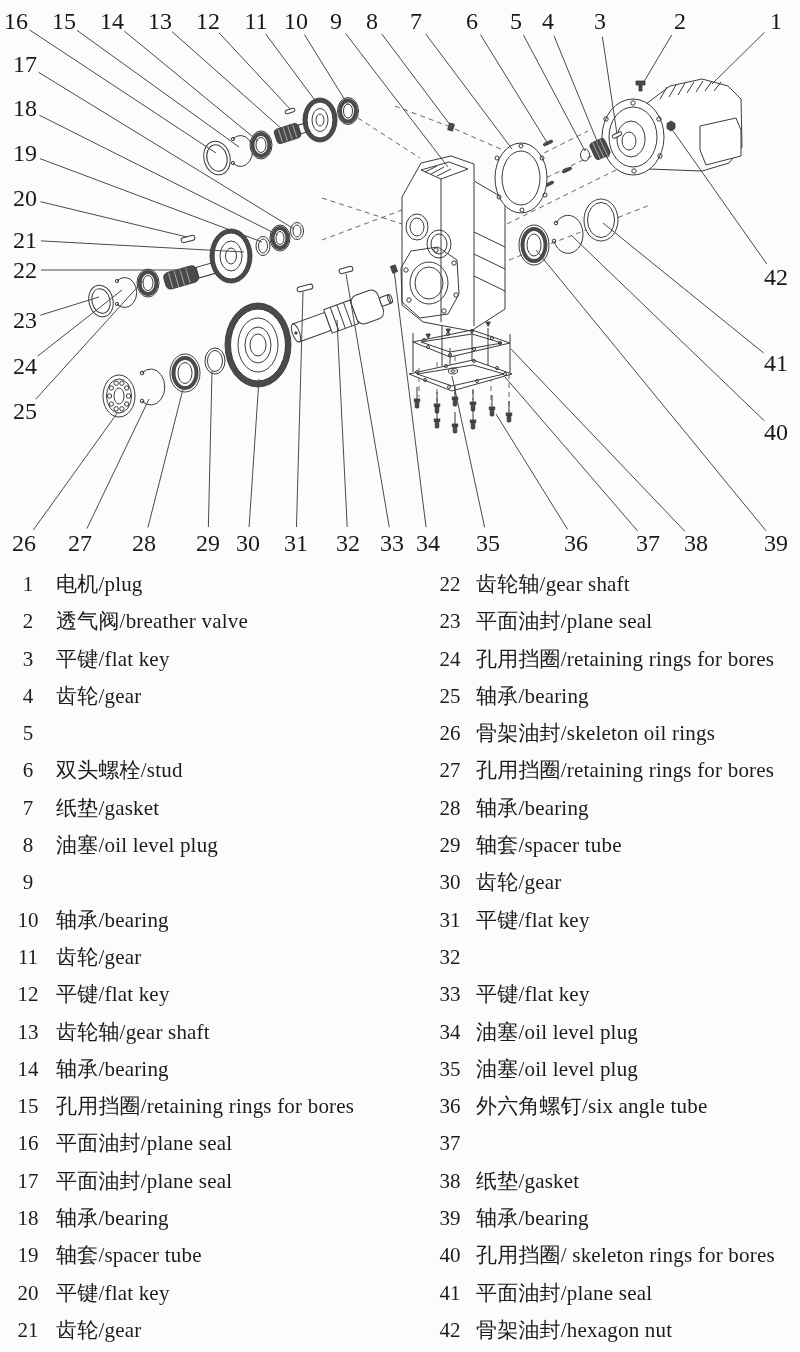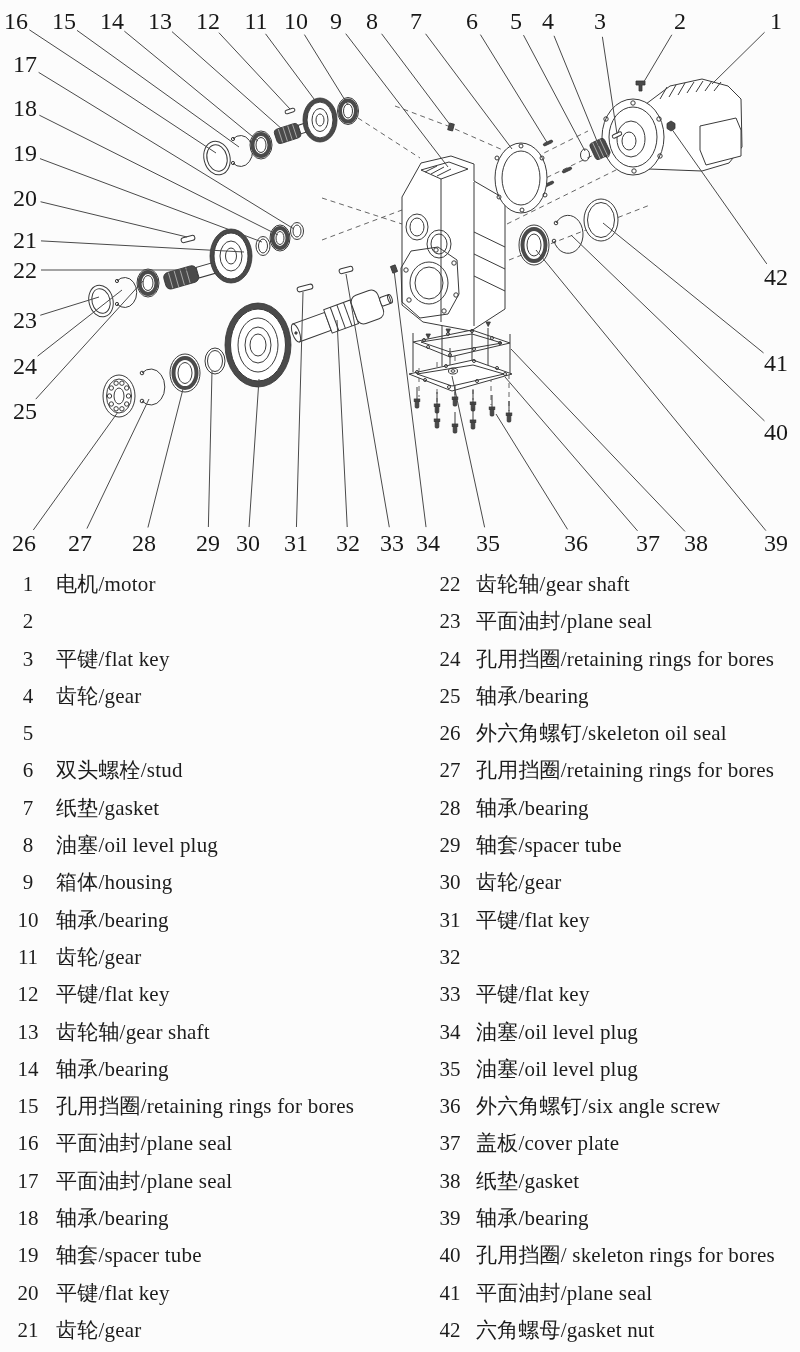--- a/index.html
+++ b/index.html
@@ -434,24 +434,25 @@
         <text x="776" y="371" class="callout">41</text>
         <line x1="766.7834103601616" y1="263.9212204158483" x2="671" y2="128" class="leader"></line>
         <text x="776" y="285" class="callout">42</text>
       </g>
   </svg>
 
   <div class="parts-list">
     <ol id="col-left" class="col">
         <li>
           <span class="no">1</span>
-          <span class="lbl">电机/motor</span>
+          <span class="lbl">电机/plug</span>
         </li>
         <li>
           <span class="no">2</span>
+          <span class="lbl">透气阀/breather valve</span>
         </li>
         <li>
           <span class="no">3</span>
           <span class="lbl">平键/flat key</span>
         </li>
         <li>
           <span class="no">4</span>
           <span class="lbl">齿轮/gear</span>
         </li>
         <li>
@@ -464,21 +465,20 @@
         <li>
           <span class="no">7</span>
           <span class="lbl">纸垫/gasket</span>
         </li>
         <li>
           <span class="no">8</span>
           <span class="lbl">油塞/oil level plug</span>
         </li>
         <li>
           <span class="no">9</span>
-          <span class="lbl">箱体/housing</span>
         </li>
         <li>
           <span class="no">10</span>
           <span class="lbl">轴承/bearing</span>
         </li>
         <li>
           <span class="no">11</span>
           <span class="lbl">齿轮/gear</span>
         </li>
         <li>
@@ -534,21 +534,21 @@
         <li>
           <span class="no">24</span>
           <span class="lbl">孔用挡圈/retaining rings for bores</span>
         </li>
         <li>
           <span class="no">25</span>
           <span class="lbl">轴承/bearing</span>
         </li>
         <li>
           <span class="no">26</span>
-          <span class="lbl">外六角螺钉/skeleton oil seal</span>
+          <span class="lbl">骨架油封/skeleton oil rings</span>
         </li>
         <li>
           <span class="no">27</span>
           <span class="lbl">孔用挡圈/retaining rings for bores</span>
         </li>
         <li>
           <span class="no">28</span>
           <span class="lbl">轴承/bearing</span>
         </li>
         <li>
@@ -573,41 +573,40 @@
         <li>
           <span class="no">34</span>
           <span class="lbl">油塞/oil level plug</span>
         </li>
         <li>
           <span class="no">35</span>
           <span class="lbl">油塞/oil level plug</span>
         </li>
         <li>
           <span class="no">36</span>
-          <span class="lbl">外六角螺钉/six angle screw</span>
+          <span class="lbl">外六角螺钉/six angle tube</span>
         </li>
         <li>
           <span class="no">37</span>
-          <span class="lbl">盖板/cover plate</span>
         </li>
         <li>
           <span class="no">38</span>
           <span class="lbl">纸垫/gasket</span>
         </li>
         <li>
           <span class="no">39</span>
           <span class="lbl">轴承/bearing</span>
         </li>
         <li>
           <span class="no">40</span>
           <span class="lbl">孔用挡圈/ skeleton rings for bores</span>
         </li>
         <li>
           <span class="no">41</span>
           <span class="lbl">平面油封/plane seal</span>
         </li>
         <li>
           <span class="no">42</span>
-          <span class="lbl">六角螺母/gasket nut</span>
+          <span class="lbl">骨架油封/hexagon nut</span>
         </li>
       </ol>
   </div>
 </div>
 
 </body></html>

